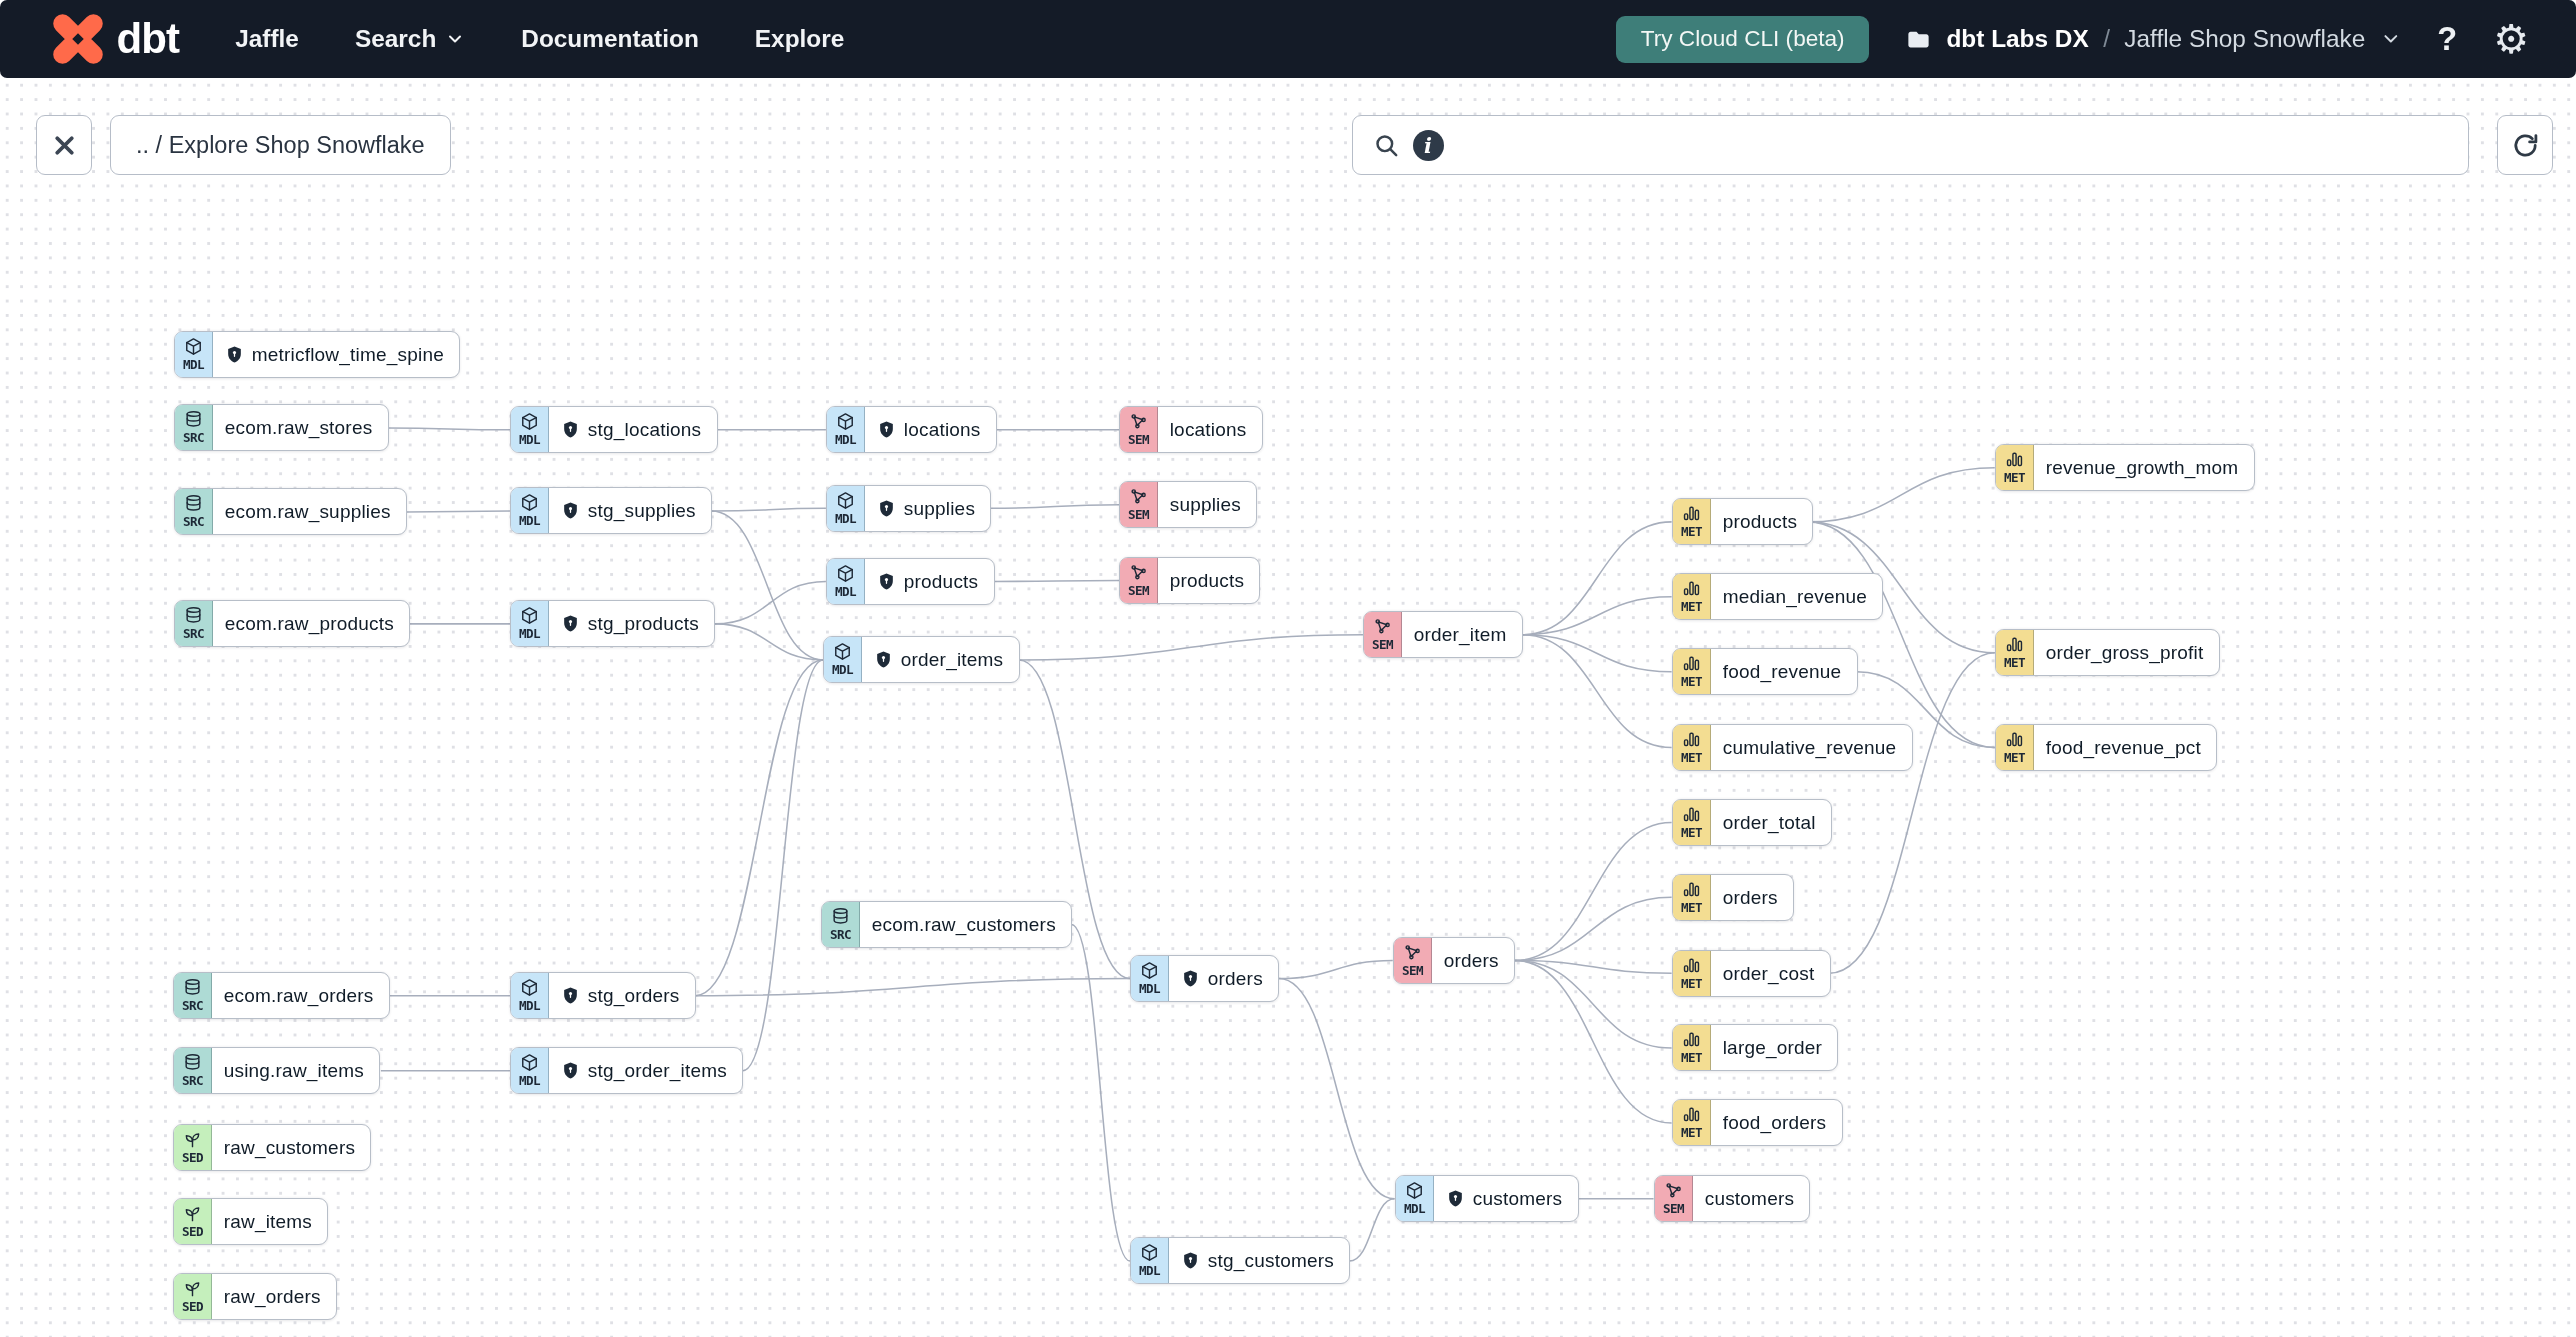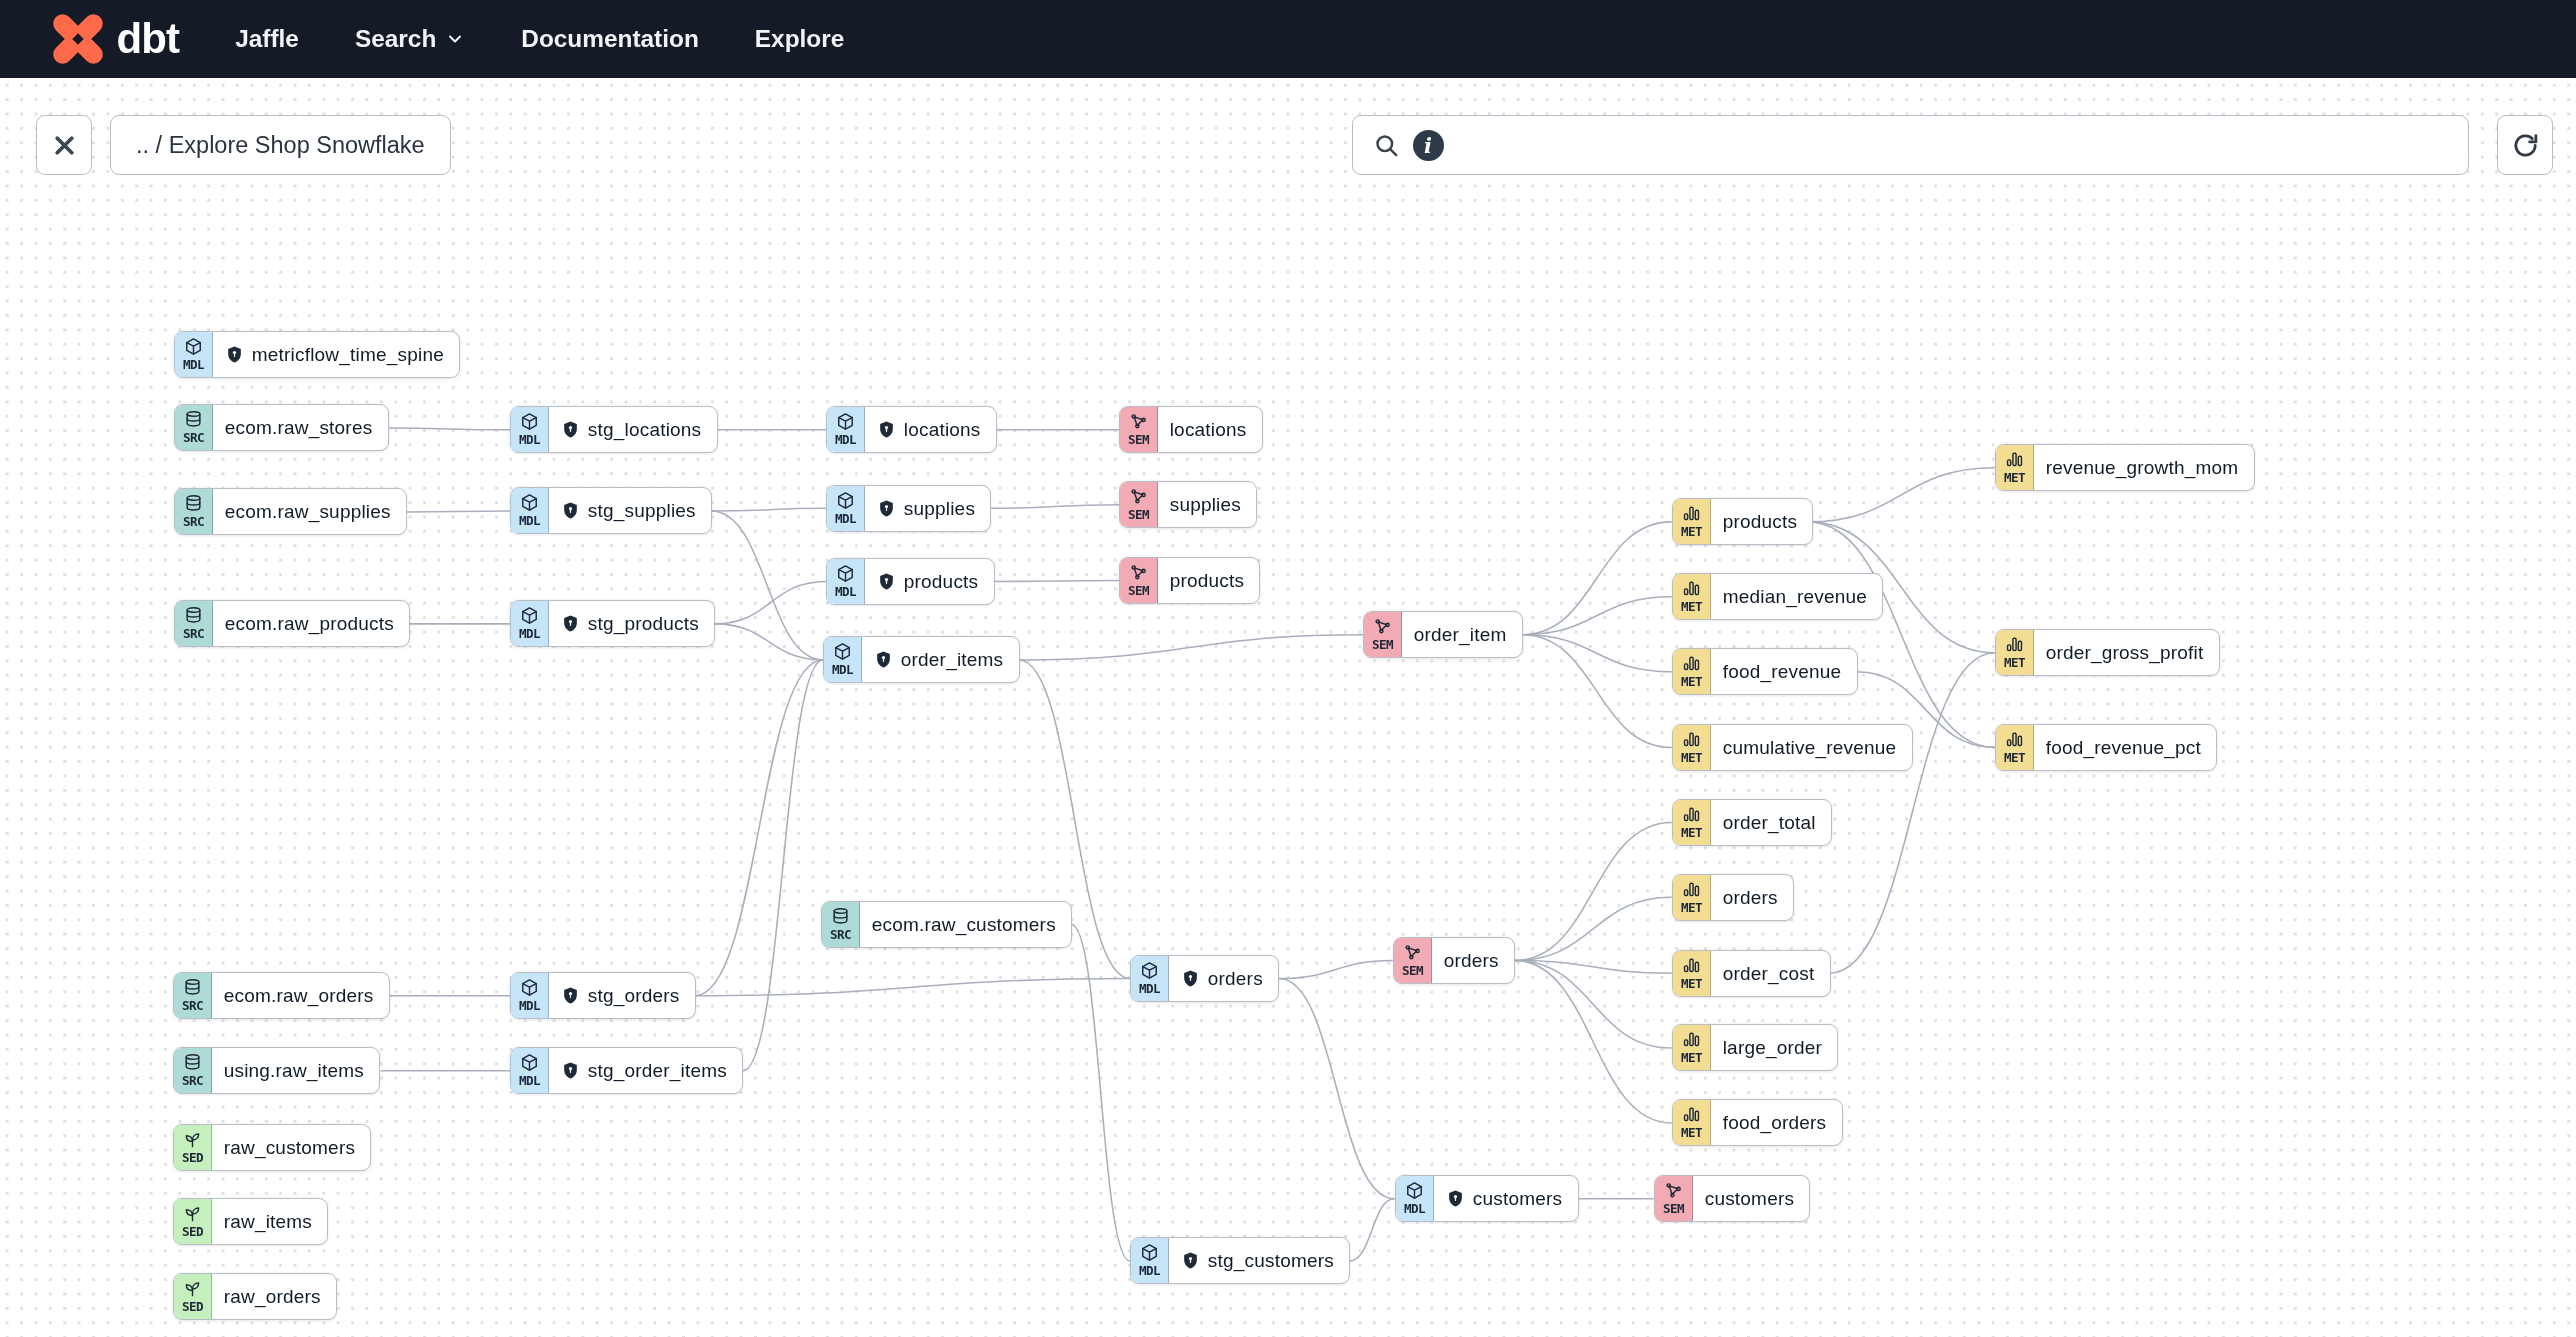--- a/index.html
+++ b/index.html
@@ -5,21 +5,21 @@
   html,body{margin:0;padding:0;}
   body{
     width:2576px;height:1338px;position:relative;overflow:hidden;
     background:#ffffff;font-family:"Liberation Sans",sans-serif;
     -webkit-font-smoothing:antialiased;
   }
   
   .navbar{
     position:absolute;left:0;top:0;width:2576px;height:78px;background:#141b27;
     display:flex;align-items:center;justify-content:space-between;box-sizing:border-box;
-    padding:0 47px 0 52px;z-index:30;
+    padding:0 47px 0 52px;z-index:30;border-radius:7px;
   }
   .nav-left{display:flex;align-items:center;gap:56px;}
   .brand{display:flex;align-items:center;gap:12.6px;}
   .brand-text{color:#ffffff;font-size:42px;font-weight:bold;letter-spacing:-0.9px;}
   .nav-link{color:#f2f4f6;font-size:24.4px;font-weight:600;display:flex;align-items:center;gap:9px;cursor:pointer;}
   .nav-right{display:flex;align-items:center;gap:36px;}
   .cta-btn{
     background:#3e7e79;color:#f3f7f5;font-size:22.6px;font-weight:500;
     border:none;border-radius:9px;height:47px;padding:0 24.4px;display:flex;align-items:center;cursor:pointer;
   }
@@ -93,20 +93,36 @@
       <svg width="20" height="20" viewBox="0 0 24 24">
           <path d="M6 9l6 6 6-6" stroke="#f2f4f6" stroke-width="2.4" fill="none" stroke-linecap="round" stroke-linejoin="round"></path>
         </svg>
     </span>
     <span class="nav-link">
         <span>Documentation</span>
       </span>
     <span class="nav-link">
         <span>Explore</span>
       </span>
+  </div>
+  <div class="nav-right">
+    <button class="cta-btn">Try Cloud CLI (beta)</button>
+    <div class="account-group">
+      <svg width="27" height="27" viewBox="0 0 24 24">
+        <path d="M3 7c0-1.1.9-2 2-2h5.2l2 2.4H19c1.1 0 2 .9 2 2V17c0 1.1-.9 2-2 2H5c-1.1 0-2-.9-2-2Z" fill="#e9edf2"></path>
+      </svg>
+      <span class="account-name">dbt Labs DX</span>
+      <span class="crumb-sep">/</span>
+      <span class="project-name">Jaffle Shop Snowflake</span>
+      <svg width="21.7" height="21.7" viewBox="0 0 24 24">
+          <path d="M6 9l6 6 6-6" stroke="#d3dae1" stroke-width="2.2" fill="none" stroke-linecap="round" stroke-linejoin="round"></path>
+        </svg>
+    </div>
+    <span class="help-glyph">?</span>
+    <span class="gear-glyph">⚙</span>
   </div>
 </div>
 
 <div class="canvas"></div>
 <svg id="edges" width="2576" height="1338" viewBox="0 0 2854 1482">
     <path d="M430 474 C 497.5 474, 497.5 476, 565 476"></path>
     <path d="M450 567 C 507.5 567, 507.5 566, 565 566"></path>
     <path d="M454 691 C 509.5 691, 509.5 691, 565 691"></path>
     <path d="M794 476 C 854.5 476, 854.5 476, 915 476"></path>
     <path d="M788 566 C 851.5 566, 851.5 563, 915 563"></path>

